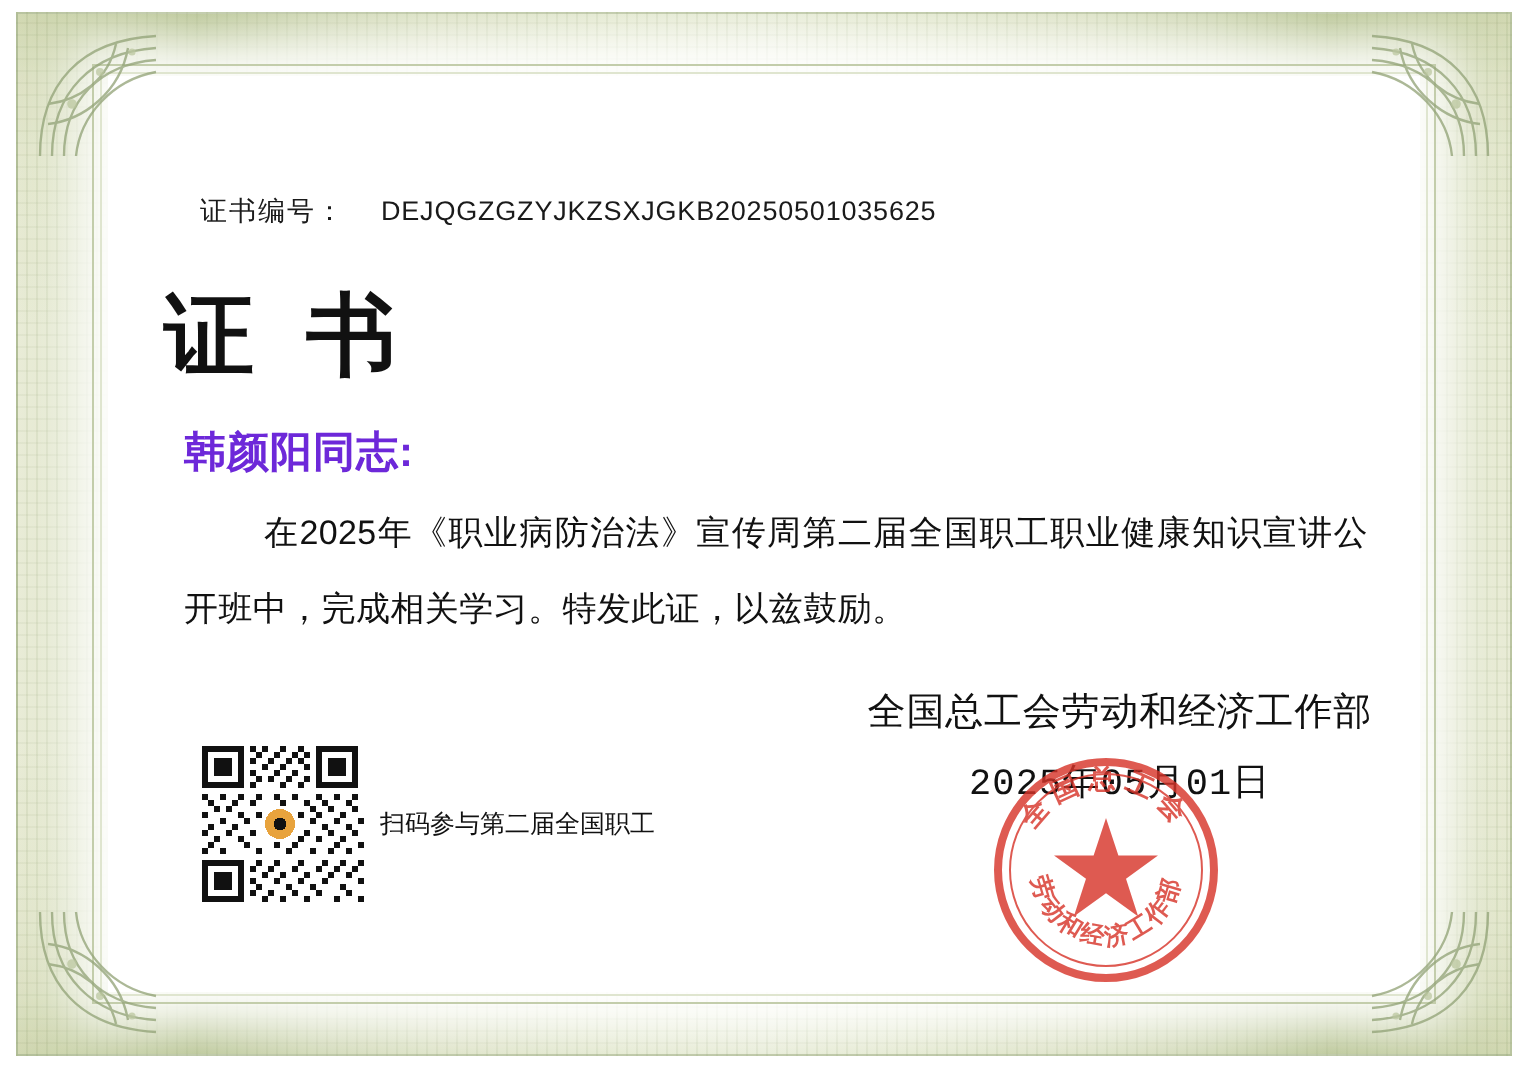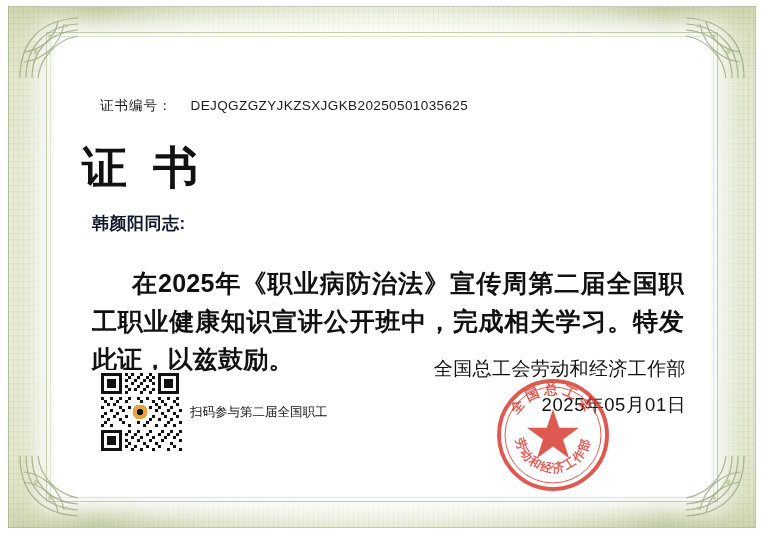--- a/index.html
+++ b/index.html
@@ -140,49 +140,49 @@
     font-size: 45px;
     letter-spacing: 26px;
     text-indent: 26px;
     color: #111111;
   }
 
   .salutation {
     position: absolute;
     left: 36px;
     top: 172px;
-    font-size: 17px;
+    font-size: 21px;
     font-weight: bold;
-    color: #0f172a;
+    color: #6d28d9;
     letter-spacing: .5px;
   }
 
   .body-text {
     position: absolute;
     left: 36px;
     right: 24px;
-    top: 224px;
-    font-size: 25px;
+    top: 208px;
+    font-size: 17px;
     line-height: 38px;
     color: #111111;
     text-align: justify;
     text-indent: 40px;
     letter-spacing: .2px;
-    font-weight: bold;
   }
 
   .signature {
     position: absolute;
     right: 22px;
-    top: 312px;
-    text-align: right;
+    top: 300px;
+    text-align: center;
     font-size: 19px;
     color: #111111;
     line-height: 34px;
     letter-spacing: .4px;
+    font-family: Liberation Mono, monospace;
   }
   .sign-date {
     margin-top: 2px;
     font-size: 18.5px;
     letter-spacing: .6px;
   }
 
   
   .seal {
     position: absolute;

